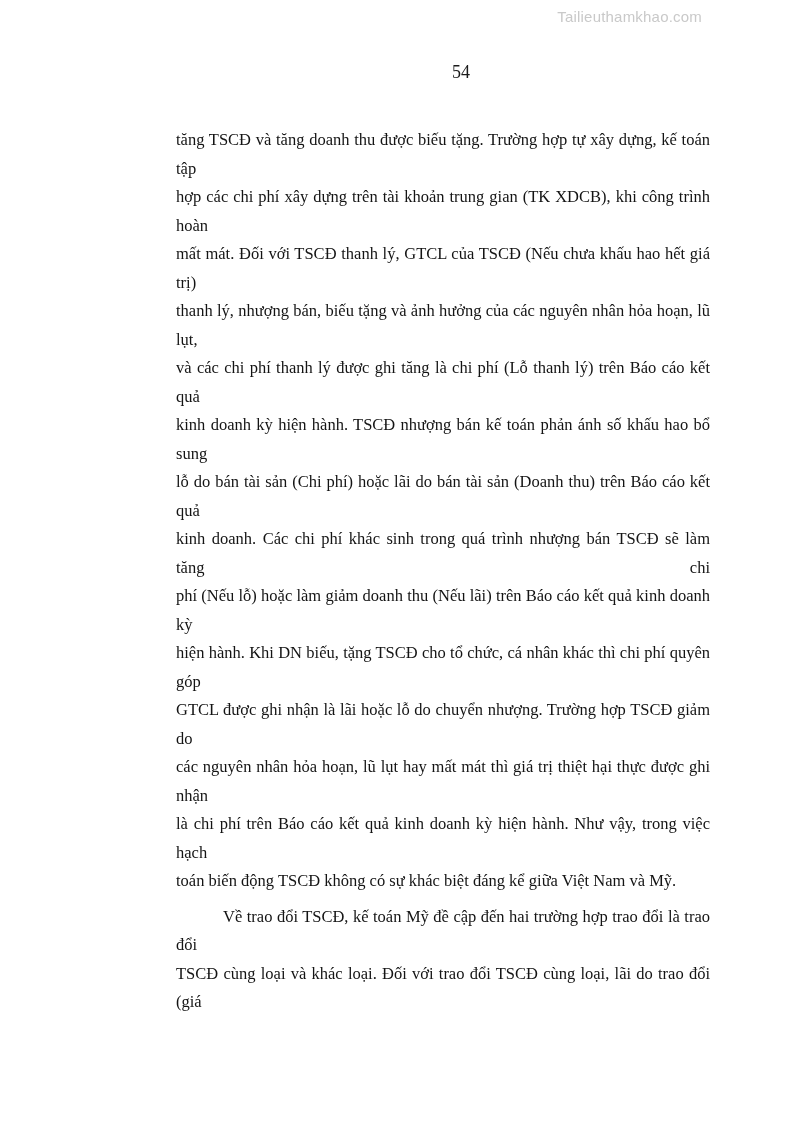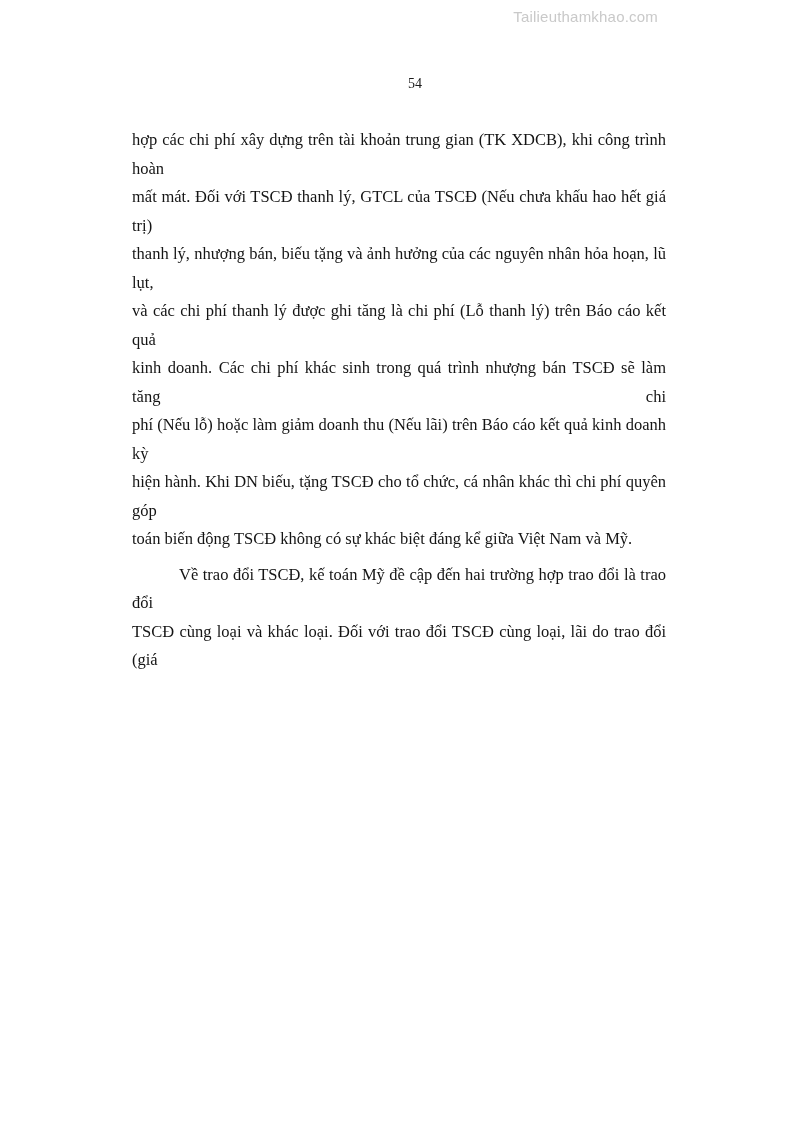--- a/index.html
+++ b/index.html
@@ -8,36 +8,37 @@
     background: #ffffff;
   }
   .page {
     position: relative;
     width: 666px;
     height: 1123px;
     background: #ffffff;
     overflow: hidden;
     font-family: "Liberation Serif", "DejaVu Serif", serif;
     color: #111111;
+    margin-left: 44px;
   }
   .watermark {
     position: absolute;
     top: 8px;
     right: 8px;
     font-family: "Liberation Sans", "DejaVu Sans", sans-serif;
     font-size: 15px;
     color: #c9c9c9;
     text-shadow: 1px 1px 0 #ffffff;
     letter-spacing: 0.2px;
   }
   .page-number {
     position: absolute;
-    top: 76px;
+    top: 62px;
     left: 408px;
-    font-size: 14px;
+    font-size: 18px;
     color: #1a1a1a;
   }
   .body-text {
     position: absolute;
     left: 132px;
     top: 126px;
     width: 534px;
     font-size: 16.5px;
     line-height: 28.5px;
     color: #141414;
@@ -60,27 +61,33 @@
 </head>
 <body>
 
 <div class="page">
   <div class="watermark">Tailieuthamkhao.com</div>
 
   <div class="page-number">54</div>
 
   <div class="body-text">
     <div class="paragraph">
+        <div class="line">tăng TSCĐ và tăng doanh thu được biếu tặng. Trường hợp tự xây dựng, kế toán tập</div>
         <div class="line">hợp các chi phí xây dựng trên tài khoản trung gian (TK XDCB), khi công trình hoàn</div>
         <div class="line">mất mát. Đối với TSCĐ thanh lý, GTCL của TSCĐ (Nếu chưa khấu hao hết giá trị)</div>
         <div class="line">thanh lý, nhượng bán, biếu tặng và ảnh hưởng của các nguyên nhân hỏa hoạn, lũ lụt,</div>
         <div class="line">và các chi phí thanh lý được ghi tăng là chi phí (Lỗ thanh lý) trên Báo cáo kết quả</div>
+        <div class="line">kinh doanh kỳ hiện hành. TSCĐ nhượng bán kế toán phản ánh số khấu hao bổ sung</div>
+        <div class="line">lỗ do bán tài sản (Chi phí) hoặc lãi do bán tài sản (Doanh thu) trên Báo cáo kết quả</div>
         <div class="line">kinh doanh. Các chi phí khác sinh trong quá trình nhượng bán TSCĐ sẽ làm tăng chi</div>
         <div class="line">phí (Nếu lỗ) hoặc làm giảm doanh thu (Nếu lãi) trên Báo cáo kết quả kinh doanh kỳ</div>
         <div class="line">hiện hành. Khi DN biếu, tặng TSCĐ cho tổ chức, cá nhân khác thì chi phí quyên góp</div>
+        <div class="line">GTCL được ghi nhận là lãi hoặc lỗ do chuyển nhượng. Trường hợp TSCĐ giảm do</div>
+        <div class="line">các nguyên nhân hỏa hoạn, lũ lụt hay mất mát thì giá trị thiệt hại thực được ghi nhận</div>
+        <div class="line">là chi phí trên Báo cáo kết quả kinh doanh kỳ hiện hành. Như vậy, trong việc hạch</div>
         <div class="line last">toán biến động TSCĐ không có sự khác biệt đáng kể giữa Việt Nam và Mỹ.</div>
       </div>
     <div class="paragraph">
         <div class="line first-indent">Về trao đổi TSCĐ, kế toán Mỹ đề cập đến hai trường hợp trao đổi là trao đổi</div>
         <div class="line">TSCĐ cùng loại và khác loại. Đối với trao đổi TSCĐ cùng loại, lãi do trao đổi (giá</div>
       </div>
   </div>
 </div>
 
 </body></html>

